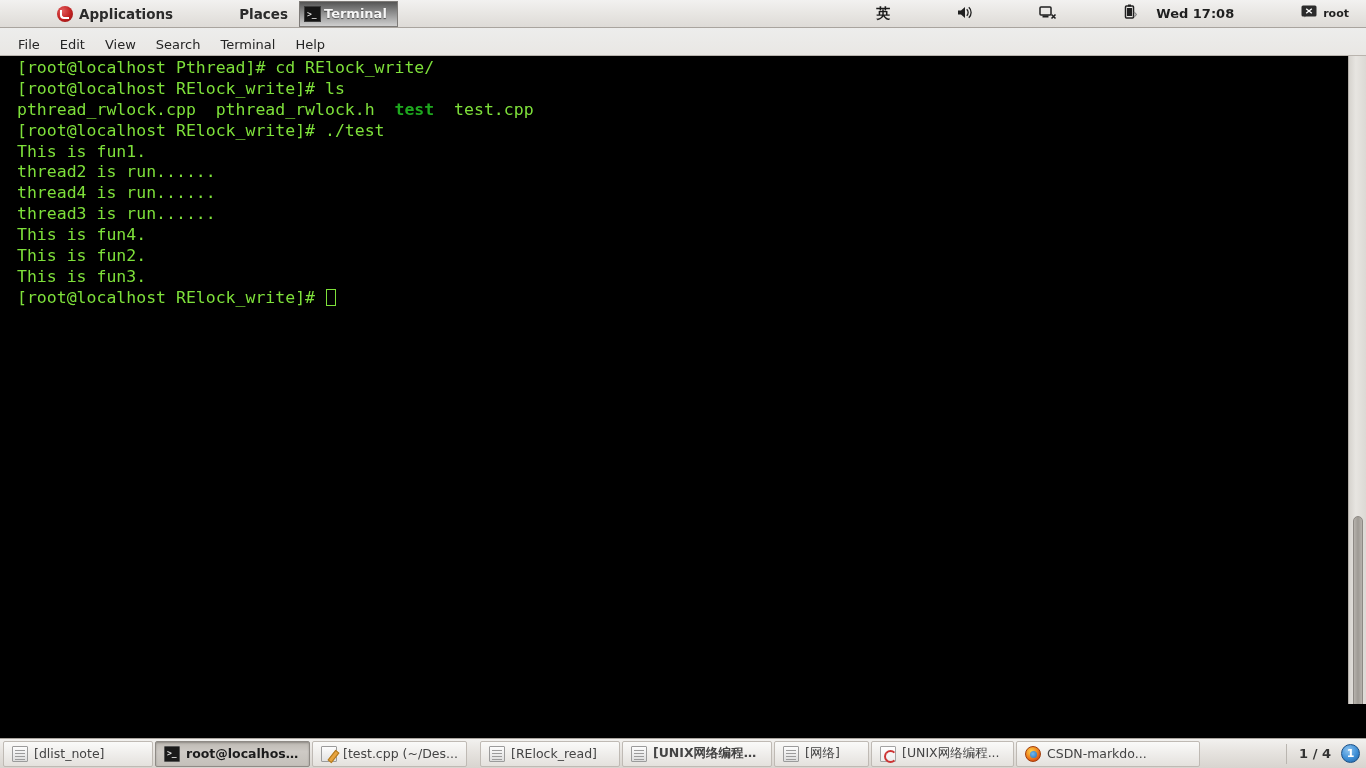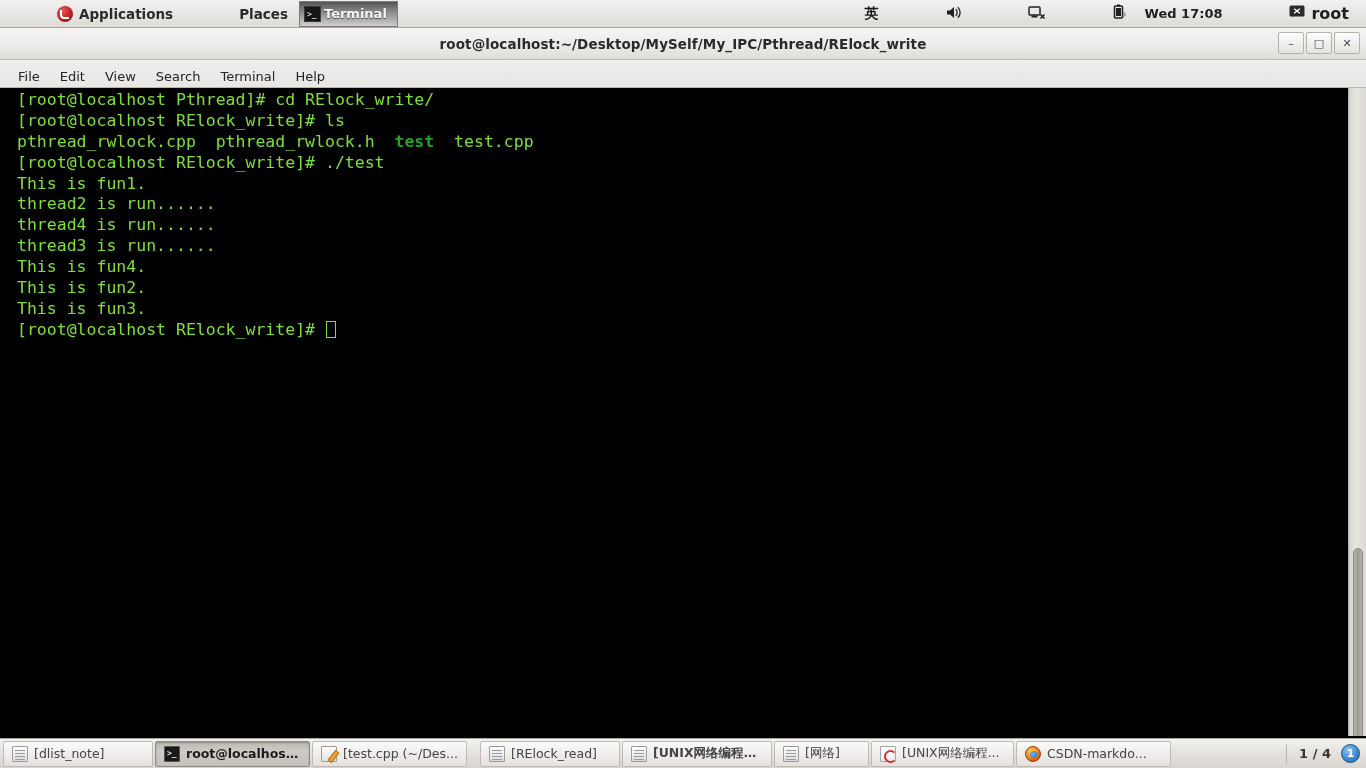--- a/index.html
+++ b/index.html
@@ -41,21 +41,21 @@
     text-shadow:0 1px 1px rgba(0,0,0,.55);
   }
   .mini-term-icon{
     position:absolute; left:4px; top:4px; width:17px; height:16px;
     background:#151515; border:1px solid #3b3b3b;
     font-family:"DejaVu Sans Mono", monospace; font-size:8px; color:#ddd;
     line-height:16px; text-align:left; padding-left:2px;
   }
   .ime-cn{ font-size:14px; color:#1a1a1a; font-weight:bold; }
   .tp-clock{ font-size:13px; color:#1f1f1f; padding:0 10px; font-weight:bold; }
-  .tp-user{ font-size:16px; color:#1f1f1f; font-weight:bold; }
+  .tp-user{ font-size:11px; color:#1f1f1f; font-weight:bold; }
   .icn{ display:inline-block; vertical-align:middle; }
 
   
   .window{
     position:absolute; top:28px; left:0; width:1366px; height:710px;
     background:#000;
   }
   .titlebar{
     position:relative; height:32px; width:100%;
     background:linear-gradient(to bottom,#f6f5f4 0%,#ecebe9 55%,#e0ddd9 100%);
@@ -260,28 +260,20 @@
           <path d="M5.2 3.8l5.6 4.4M10.8 3.8L5.2 8.2" stroke="#fff" stroke-width="1.4"></path>
         </svg>
       </span>
       <span class="tp-user">root</span>
     </div>
   </div>
 </div>
 
 <div class="window">
 
-  <div class="titlebar">
-    <div class="title-text">root@localhost:~/Desktop/MySelf/My_IPC/Pthread/RElock_write</div>
-    <div class="win-controls">
-      <div class="wc">–</div>
-      <div class="wc">□</div>
-      <div class="wc">✕</div>
-    </div>
-  </div>
 
   <div class="menubar">
     <div class="mi">File</div>
     <div class="mi">Edit</div>
     <div class="mi">View</div>
     <div class="mi">Search</div>
     <div class="mi">Terminal</div>
     <div class="mi">Help</div>
   </div>
 
@@ -316,21 +308,21 @@
         <span class="tb-label">[UNIX网络编程程...</span>
       </div>
       <div class="tb-item" style="width: 95px;">
         <span class="tb-icon ic-doc"></span>
         <span class="tb-label">[网络]</span>
       </div>
       <div class="tb-item" style="width: 143px;">
         <span class="tb-icon ic-pdf"></span>
         <span class="tb-label">[UNIX网络编程...</span>
       </div>
-      <div class="tb-item" style="width: 155px;">
+      <div class="tb-item" style="width: 184px;">
         <span class="tb-icon ic-ff"></span>
         <span class="tb-label">CSDN-markdo...</span>
       </div>
     </div>
   <div style="margin-left:auto;display:flex;align-items:center;">
     <div class="tb-sep"></div>
     <div class="ws-text">1 / 4</div>
     <div class="ws-badge">1</div>
   </div>
 </div>

